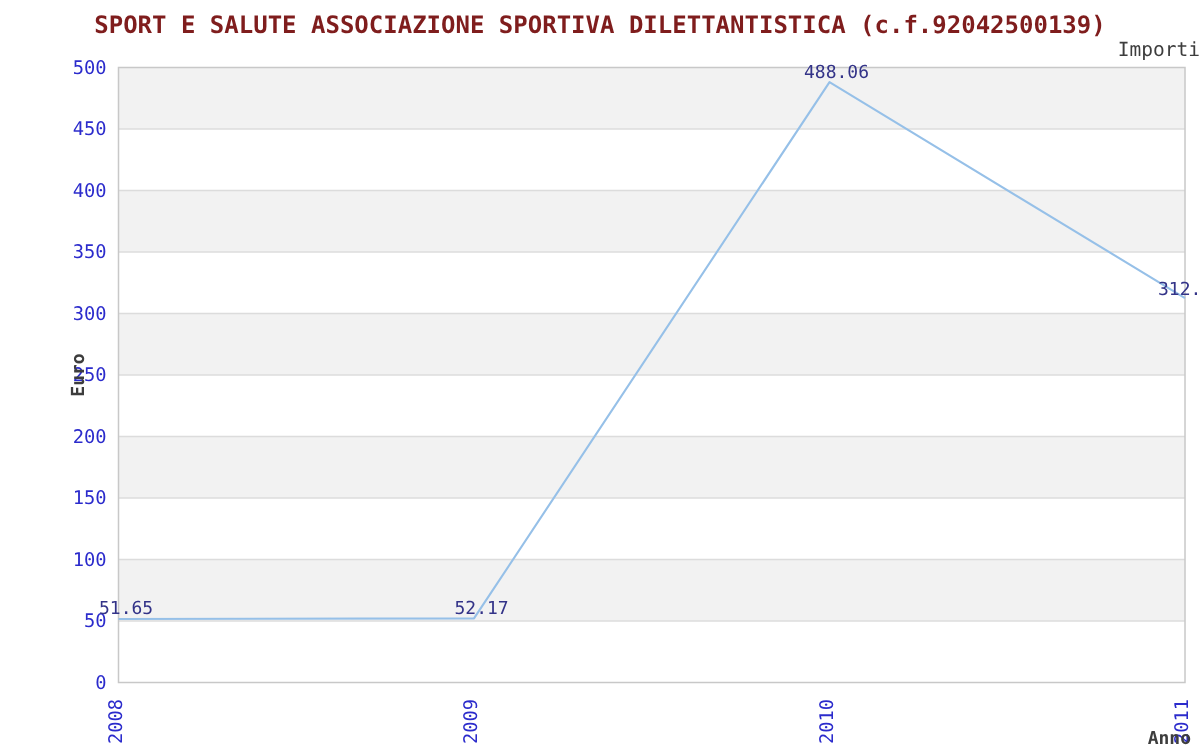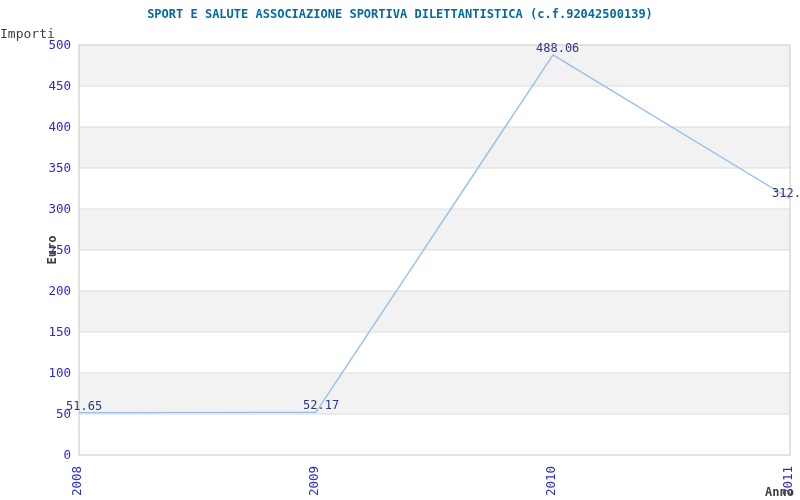--- a/index.html
+++ b/index.html
@@ -9,31 +9,31 @@
     height: 500px;
     background: #ffffff;
     overflow: hidden;
     font-family: "DejaVu Sans Mono", "Liberation Mono", monospace;
   }
   .chart-title {
     position: absolute;
     top: 7px; left: 0;
     width: 800px;
     text-align: center;
-    font-size: 12px;
+    font-size: 16px;
     font-weight: bold;
-    color: #0369a1;
+    color: #7f1d1d;
     letter-spacing: 0px;
     white-space: nowrap;
   }
   .chart-subtitle {
     position: absolute;
     top: 26px; left: 0;
     width: 800px;
-    text-align: left;
+    text-align: right;
     font-size: 13px;
     font-weight: normal;
     color: #3d3d3d;
     white-space: nowrap;
   }
   svg#plot { position: absolute; top: 0; left: 0; }
   svg text { font-family: "DejaVu Sans Mono", "Liberation Mono", monospace; }
 </style>
 </head>
 <body>

